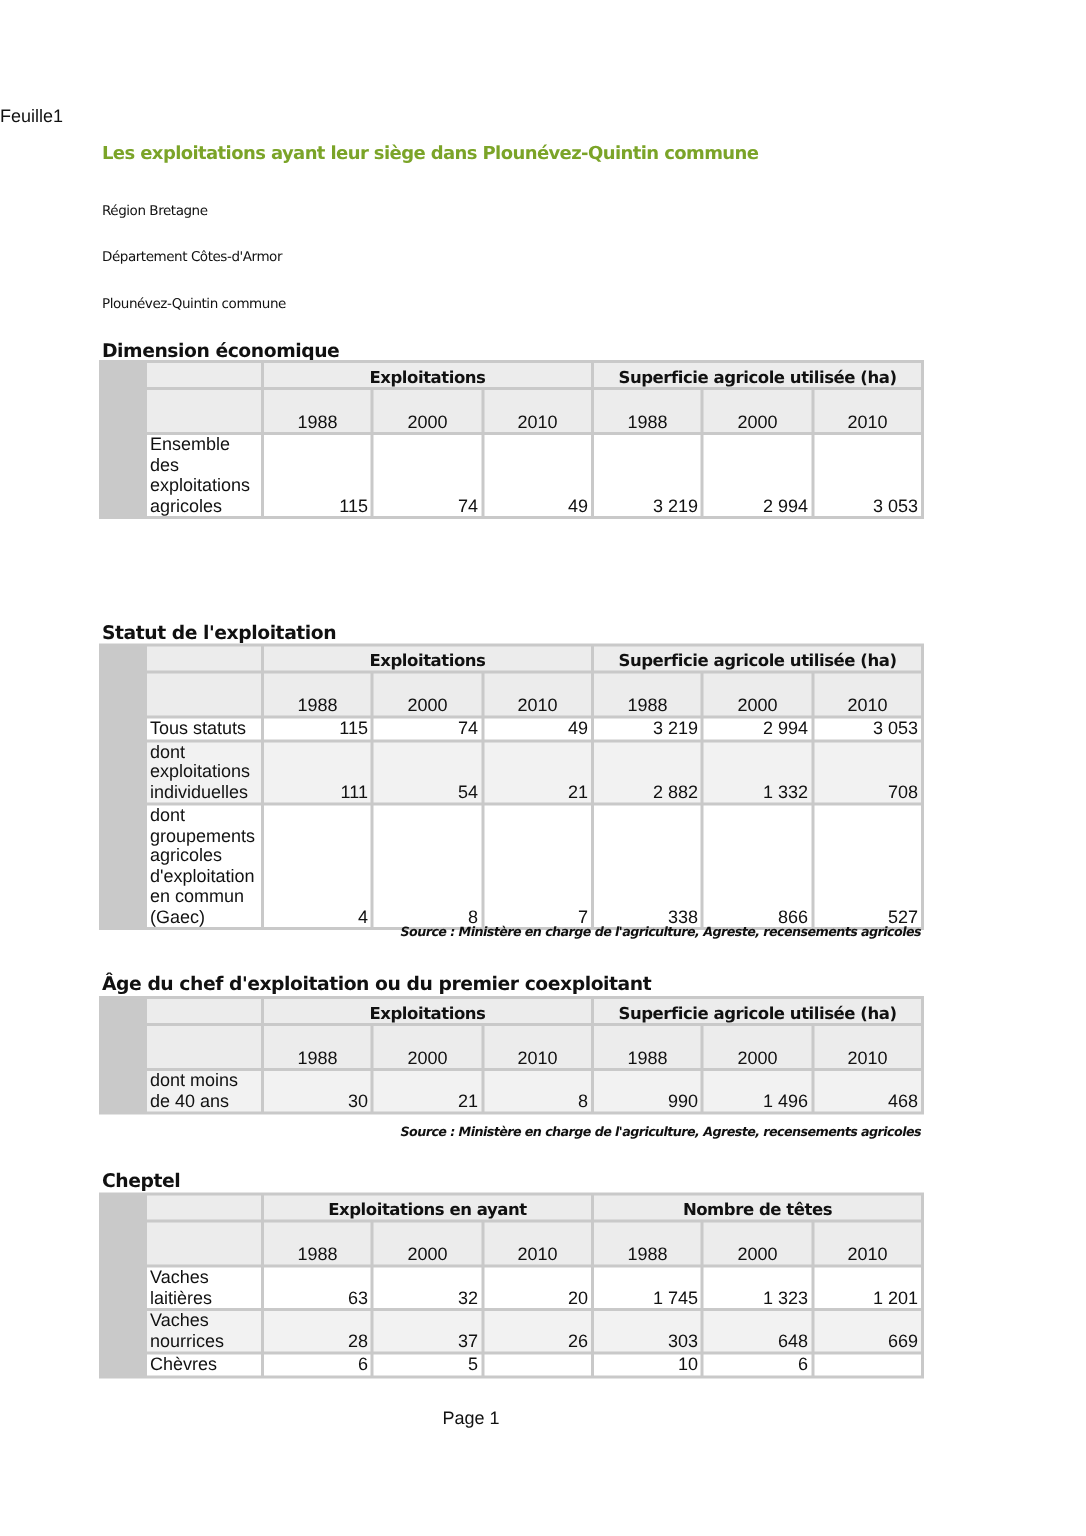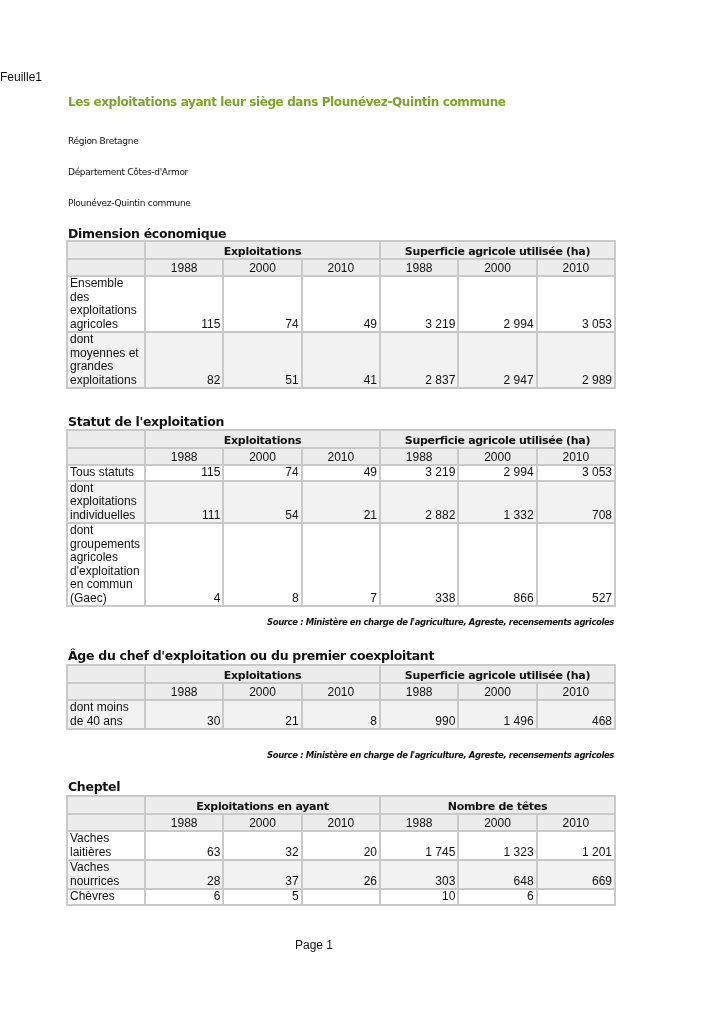--- a/index.html
+++ b/index.html
@@ -4,26 +4,26 @@
 <style>
   html, body { margin: 0; padding: 0; background: #ffffff; }
   body { width: 724px; height: 1024px; position: relative; overflow: hidden;
          font-family: "Liberation Sans", sans-serif; color: #111; }
   .sheet-name { position: absolute; top: 70px; left: 0; width: 724px; text-align: left; font-size: 12px; }
   .main-title { position: absolute; top: 95px; left: 68px; font-size: 12px; font-weight: bold; color: #7ba428;
                 font-family: "DejaVu Sans", sans-serif; letter-spacing: -0.4px; }
   .meta { position: absolute; left: 68px; font-size: 9px; font-family: "DejaVu Sans", sans-serif; letter-spacing: -0.3px; }
   .section-title { position: absolute; left: 68px; font-size: 12.5px; font-weight: bold; font-family: "DejaVu Sans", sans-serif; letter-spacing: -0.3px; }
   table.data { position: absolute; left: 66px; width: 550px; border-collapse: separate; border-spacing: 2px;
-               background: #c9c9c9; font-size: 12px; table-layout: fixed; }
+               background: #c9c9c9; font-size: 12px; table-layout: fixed; padding-left: 30px; }
   table.data td { padding: 0 2px; line-height: 13.5px; vertical-align: bottom; }
   table.data col.label { width: 76px; }
   .hdr td { background: #ececec; }
   .grp td { font-weight: bold; text-align: center; font-family: "DejaVu Sans", sans-serif; font-size: 11px; height: 16px; vertical-align: middle; letter-spacing: -0.3px; }
-  .yrs td { text-align: center; height: 15px; vertical-align: middle; }
+  .yrs td { text-align: center; height: 28px; vertical-align: middle; }
   .row-w td { background: #ffffff; }
   .row-g td { background: #f2f2f2; }
   td.num { text-align: right; }
   td.lbl { text-align: left; }
   .source { position: absolute; right: 110px; font-size: 8.5px; font-style: italic; font-weight: bold;
             font-family: "DejaVu Sans", sans-serif; letter-spacing: -0.4px; }
   .page-num { position: absolute; top: 938px; left: 0; width: 628px; text-align: center; font-size: 12px; }
 </style>
 </head>
 <body>
@@ -62,29 +62,20 @@
   </tr>
   <tr class="row-w">
     <td class="lbl">Ensemble des exploitations agricoles</td>
     <td class="num">115</td>
     <td class="num">74</td>
     <td class="num">49</td>
     <td class="num">3 219</td>
     <td class="num">2 994</td>
     <td class="num">3 053</td>
   </tr>
-  <tr class="row-g">
-    <td class="lbl">dont moyennes et grandes exploitations</td>
-    <td class="num">82</td>
-    <td class="num">51</td>
-    <td class="num">41</td>
-    <td class="num">2 837</td>
-    <td class="num">2 947</td>
-    <td class="num">2 989</td>
-  </tr>
 </tbody>
   </table>
 
 <div class="section-title" style="top:414px">Statut de l'exploitation</div>
 <table class="data" style="top:429px">
   <colgroup>
       <col class="label">
       <col>
       <col>
       <col>

